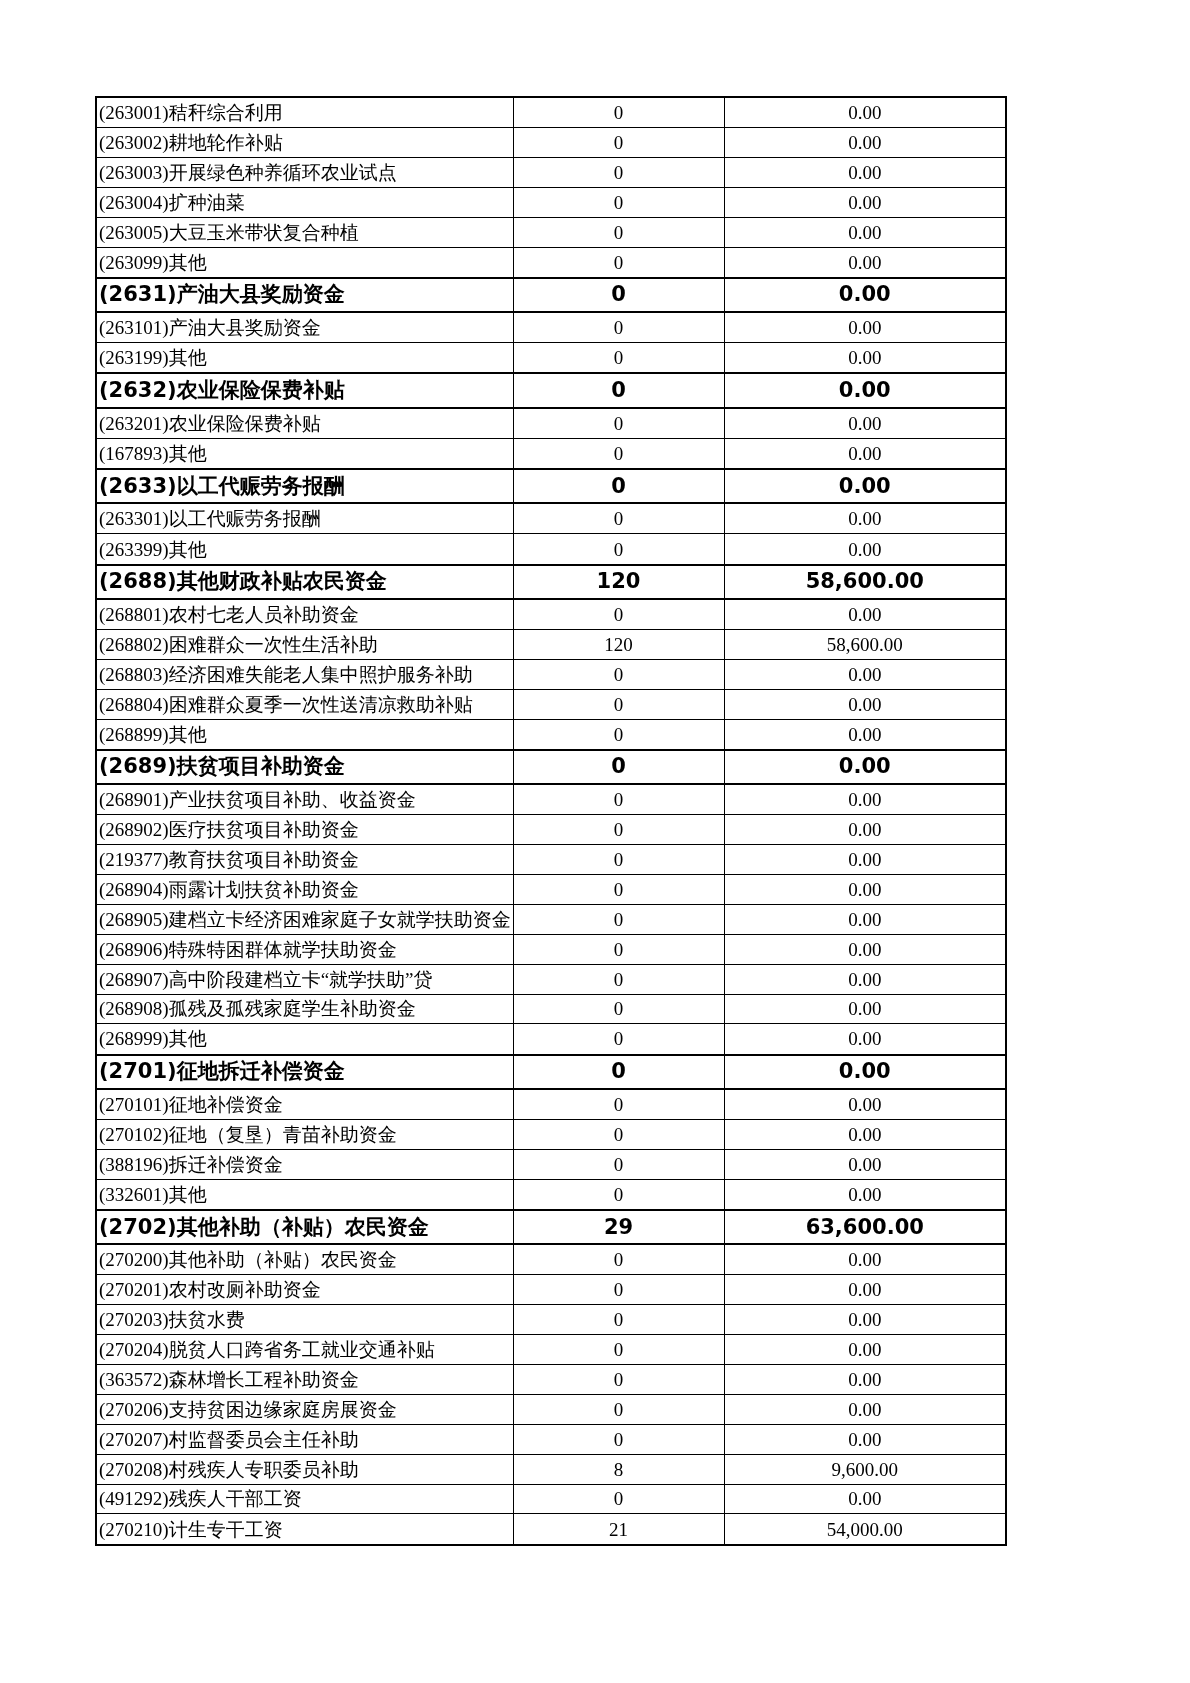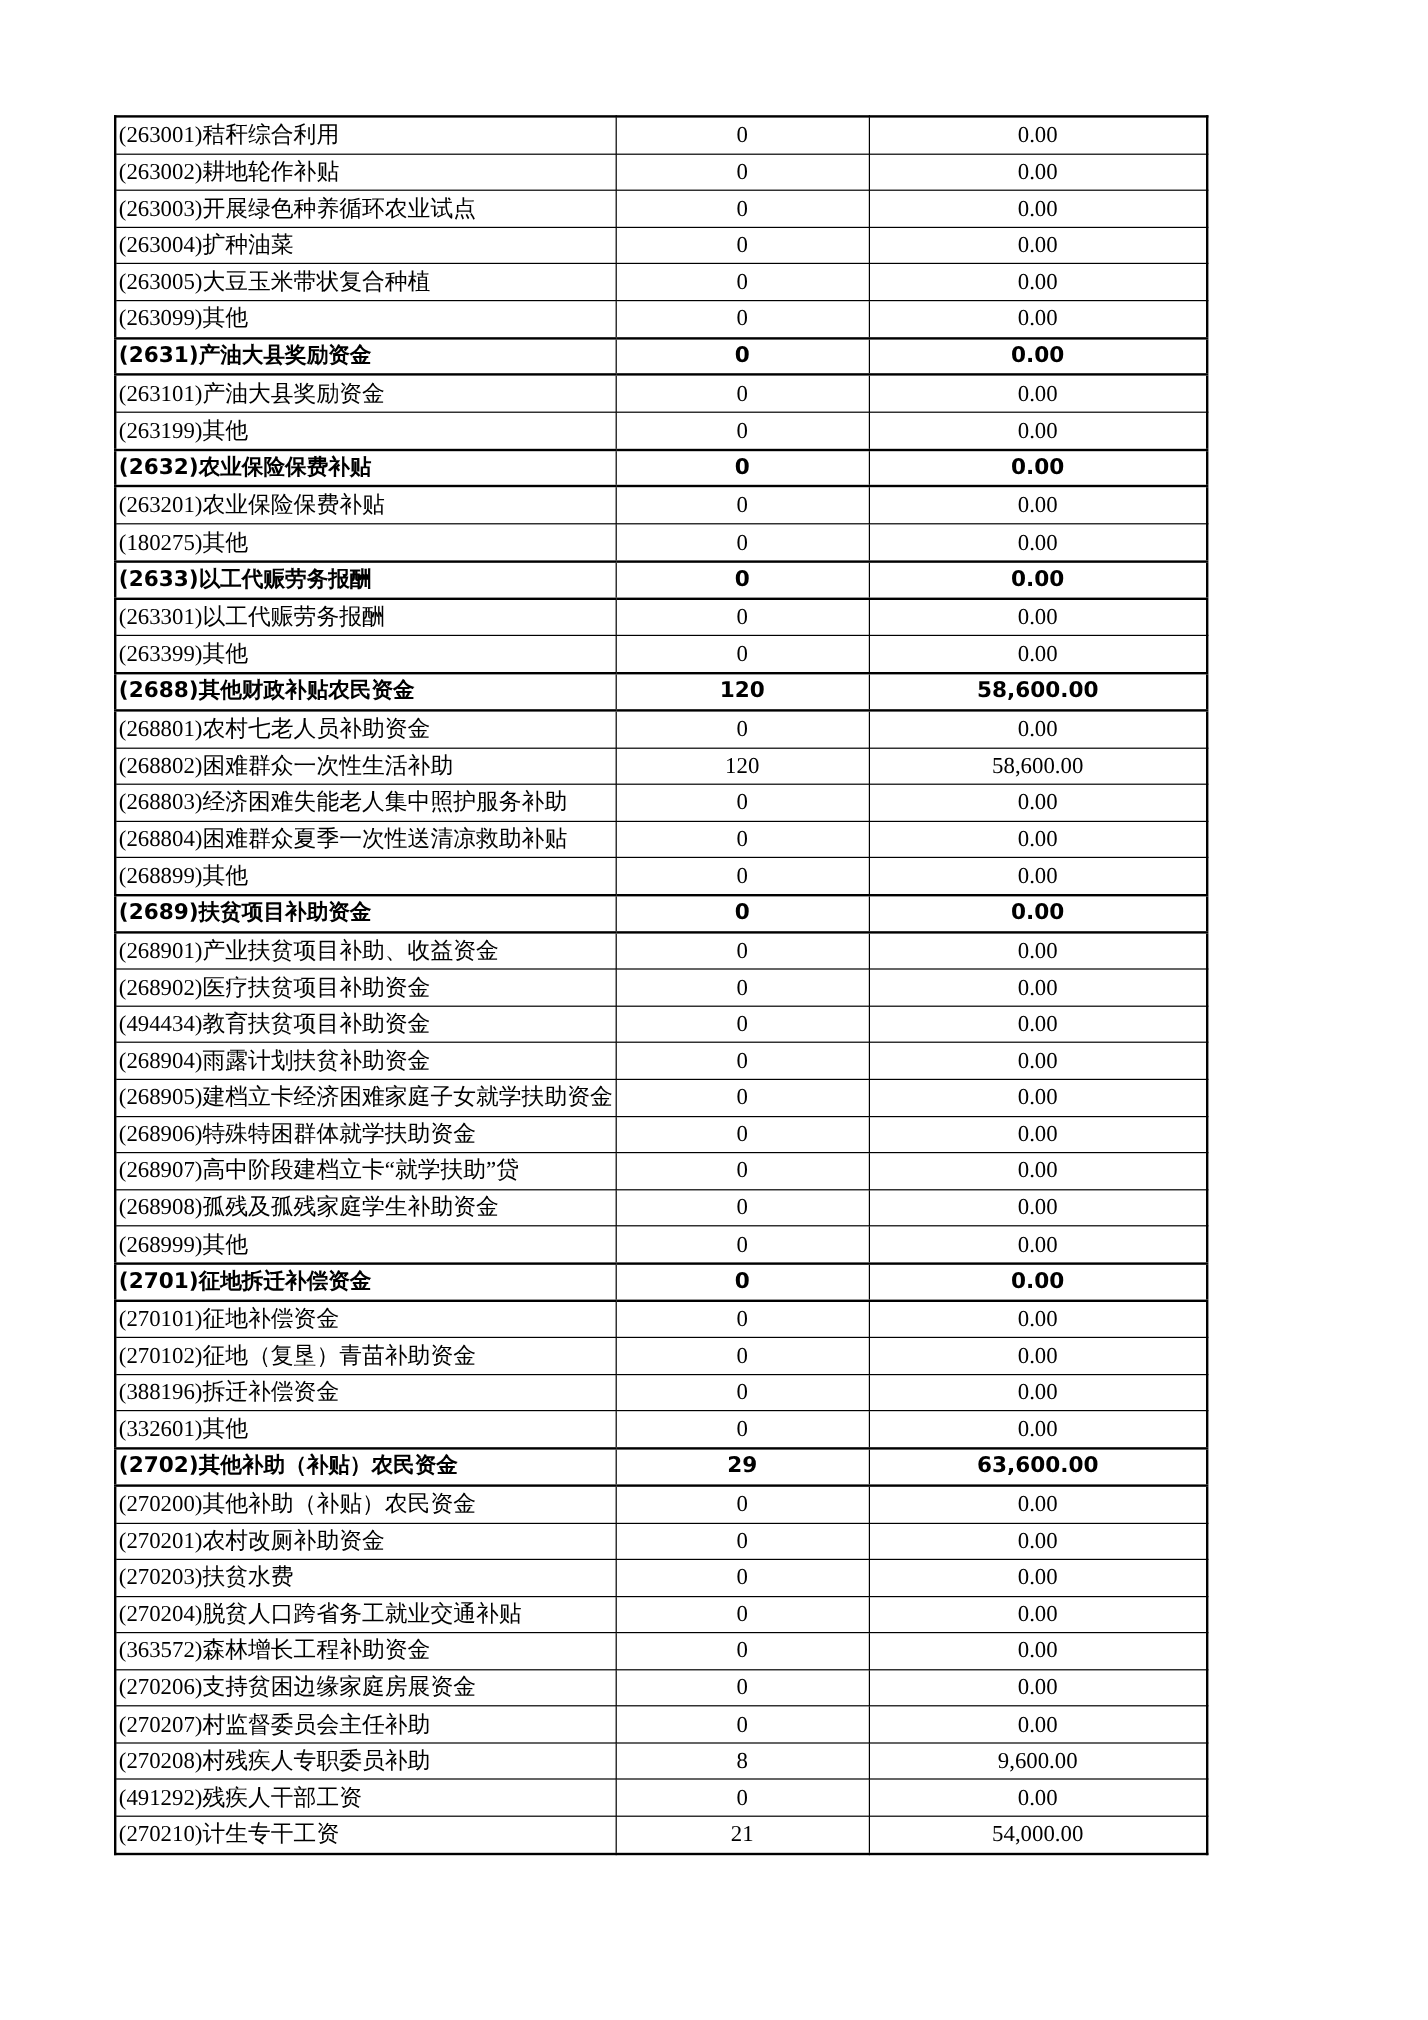--- a/index.html
+++ b/index.html
@@ -48,21 +48,21 @@
     padding-left: 4px;
   }
   td.count-cell, td.amount-cell {
     text-align: center;
   }
   tr.bold-row td {
     font-family: "DejaVu Sans", "Liberation Sans", sans-serif;
     font-weight: bold;
     border-top: 2.5px solid #000000;
     border-bottom: 2.5px solid #000000;
-    font-size: 18px;
+    font-size: 21px;
   }
 </style>
 </head>
 <body>
 
 <div class="sheet">
   <table class="subsidy">
     <colgroup>
       <col class="c-label">
       <col class="c-count">
@@ -118,21 +118,21 @@
           <td class="label-cell">(2632)农业保险保费补贴</td>
           <td class="count-cell">0</td>
           <td class="amount-cell">0.00</td>
         </tr>
         <tr>
           <td class="label-cell">(263201)农业保险保费补贴</td>
           <td class="count-cell">0</td>
           <td class="amount-cell">0.00</td>
         </tr>
         <tr>
-          <td class="label-cell">(180275)其他</td>
+          <td class="label-cell">(167893)其他</td>
           <td class="count-cell">0</td>
           <td class="amount-cell">0.00</td>
         </tr>
         <tr class="bold-row">
           <td class="label-cell">(2633)以工代赈劳务报酬</td>
           <td class="count-cell">0</td>
           <td class="amount-cell">0.00</td>
         </tr>
         <tr>
           <td class="label-cell">(263301)以工代赈劳务报酬</td>
@@ -183,21 +183,21 @@
           <td class="label-cell">(268901)产业扶贫项目补助、收益资金</td>
           <td class="count-cell">0</td>
           <td class="amount-cell">0.00</td>
         </tr>
         <tr>
           <td class="label-cell">(268902)医疗扶贫项目补助资金</td>
           <td class="count-cell">0</td>
           <td class="amount-cell">0.00</td>
         </tr>
         <tr>
-          <td class="label-cell">(494434)教育扶贫项目补助资金</td>
+          <td class="label-cell">(219377)教育扶贫项目补助资金</td>
           <td class="count-cell">0</td>
           <td class="amount-cell">0.00</td>
         </tr>
         <tr>
           <td class="label-cell">(268904)雨露计划扶贫补助资金</td>
           <td class="count-cell">0</td>
           <td class="amount-cell">0.00</td>
         </tr>
         <tr>
           <td class="label-cell">(268905)建档立卡经济困难家庭子女就学扶助资金</td>

